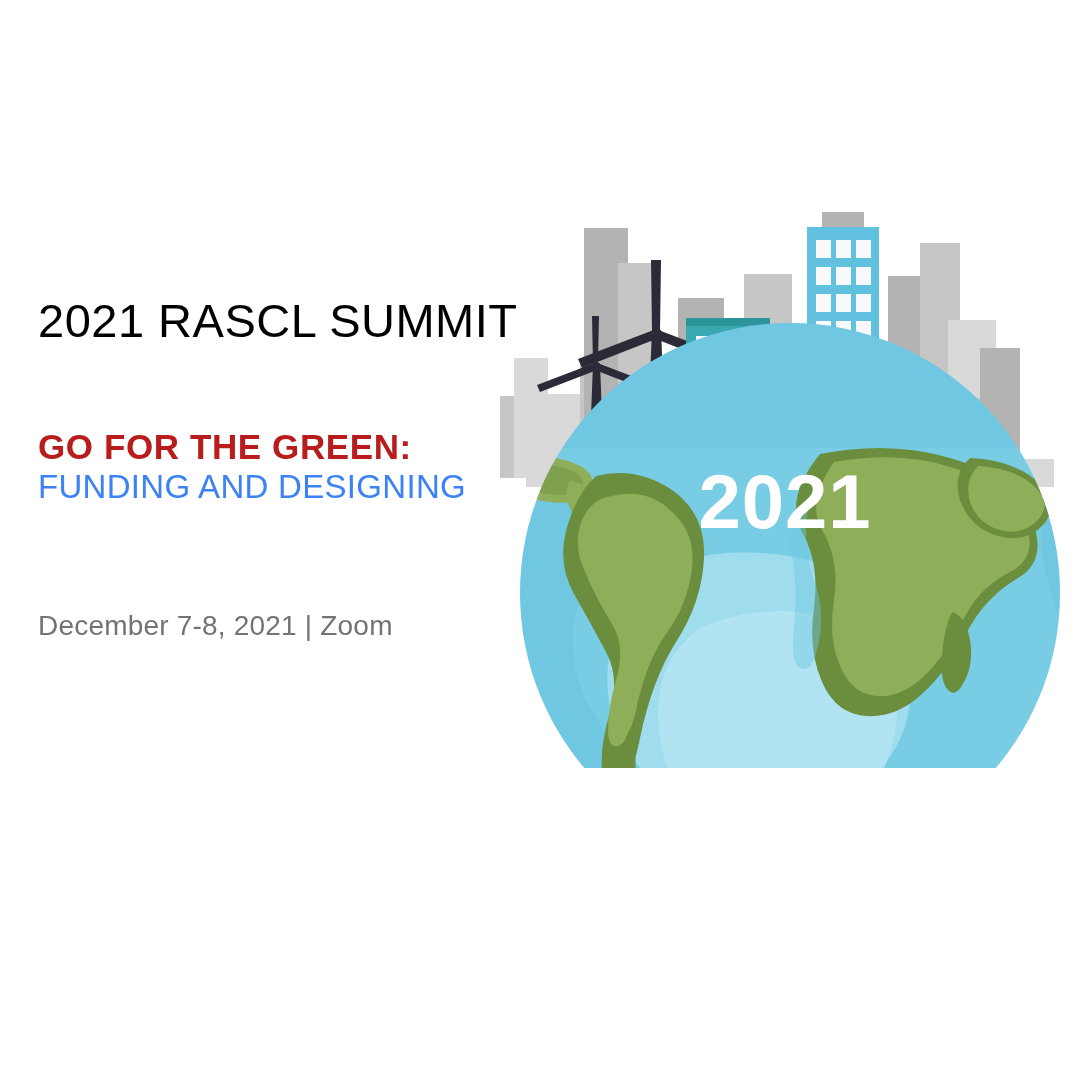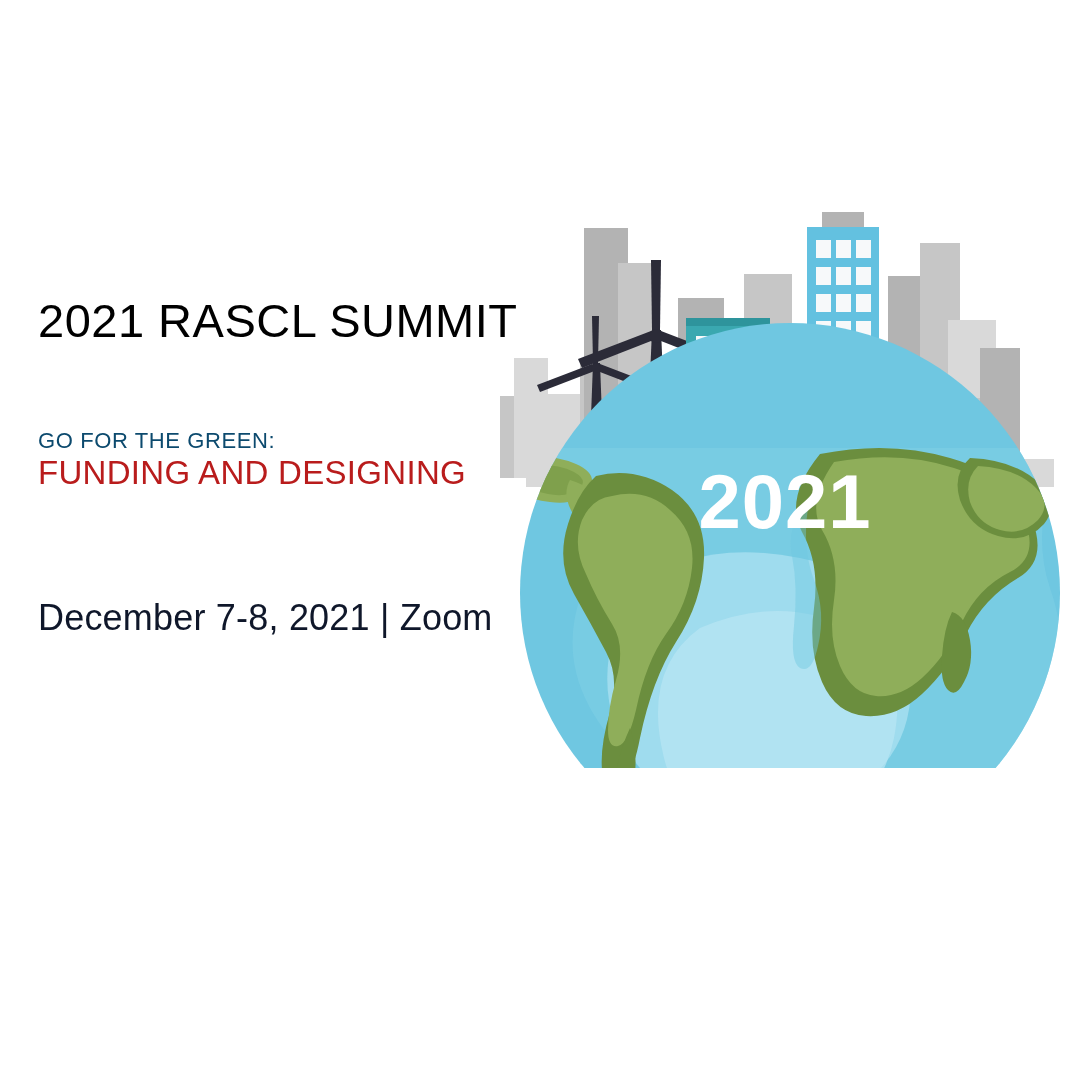--- a/index.html
+++ b/index.html
@@ -35,42 +35,42 @@
     letter-spacing: 0.5px;
     color: #000000;
     line-height: 1.05;
     white-space: nowrap;
   }
 
   .theme-block {
     margin-top: 84px;
   }
   .theme-main {
-    font-size: 22px;
-    font-weight: 400;
+    font-size: 35px;
+    font-weight: 700;
     letter-spacing: 0.6px;
-    color: #0c4a6e;
+    color: #b91c1c;
     line-height: 1.05;
   }
   .theme-sub {
     font-size: 33px;
     font-weight: 400;
     letter-spacing: 0.3px;
-    color: #b91c1c;
+    color: #3b82f6;
     line-height: 1.16;
     margin-top: 2px;
   }
   .theme-sub span { display: block; }
 
   .date-line {
     margin-top: 104px;
-    font-size: 36px;
+    font-size: 28px;
     font-weight: 400;
     letter-spacing: 0.2px;
-    color: #0f172a;
+    color: #737373;
     white-space: nowrap;
   }
 
   
   #illustration {
     position: absolute;
     left: 500px;
     top: 208px;
     width: 580px;
     height: 560px;

